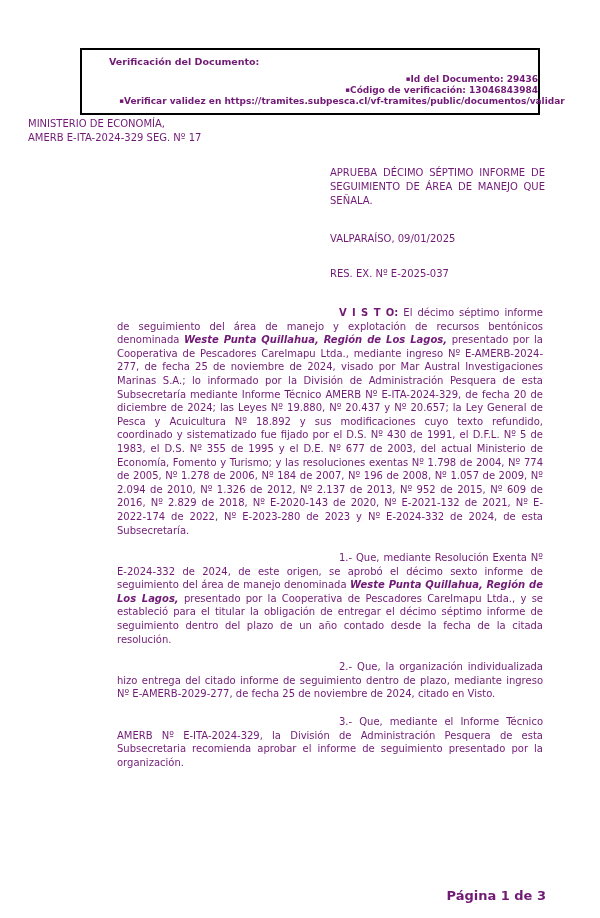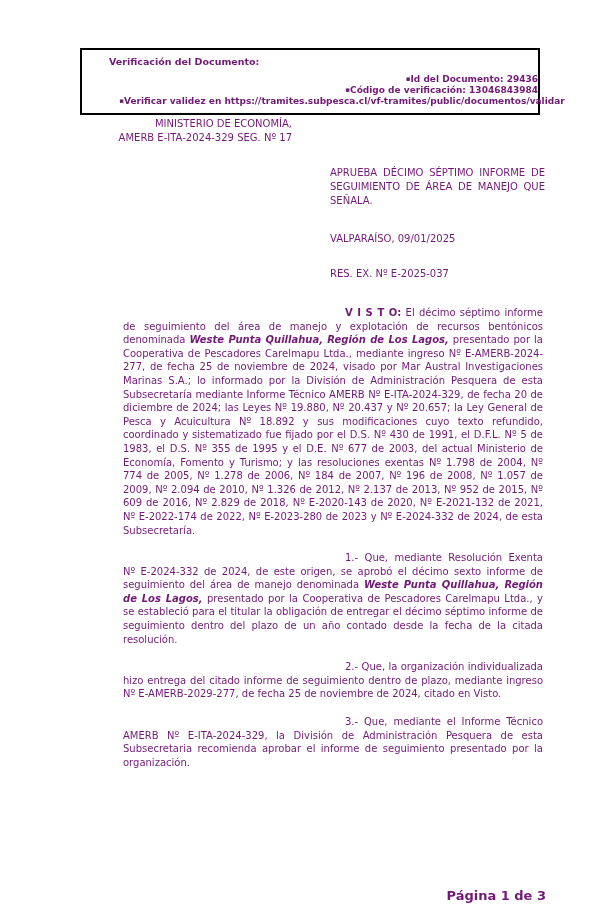--- a/index.html
+++ b/index.html
@@ -12,31 +12,31 @@
     position:absolute; left:80px; top:48px; width:460px; height:67px;
     border:2px solid #000; box-sizing:border-box;
   }
   .vb-title { margin:6px 0 0 27px; font-size:9.5px; font-weight:bold; }
   .vb-list { list-style:none; margin:7px 0 0 31px; padding:0;
     font-size:9px; font-weight:bold; line-height:11px;text-align:right; }
   .vb-list li { white-space:nowrap; }
   .blt { display:inline-block; width:11px; font-size:7px; vertical-align:1px; }
   
   .letterhead { position:absolute; left:28px; top:117px; width:264px;
-    text-align:right; font-size:10px; line-height:13.5px; }
+    text-align:left; font-size:10px; line-height:13.5px; }
   .letterhead .lh-bold { font-weight:bold; text-decoration:underline; white-space:nowrap; }
   
   .subject { position:absolute; left:330px; top:166px; width:215px;
     font-size:10px; line-height:14px; text-align:justify; }
   .place-date { position:absolute; left:330px; top:233px; font-size:10px; }
   .res-num   { position:absolute; left:330px; top:268px; font-size:10px; }
   
   .body-text { position:absolute; left:107px; top:306px; width:436px;
     font-size:10px; line-height:13.6px; text-align:justify; }
-  .par { margin:0 0 14px 16px; text-indent:222px; }
+  .par { margin:0 0 14px 10px; text-indent:222px; }
   .consid { font-weight:bold; margin-bottom:26px; }
   .b  { font-weight:bold; }
   .bi { font-weight:bold; font-style:italic; }
   
   .footer { position:absolute; top:888px; right:54px;
     font-size:13px; font-weight:bold; }
 </style>
 </head>
 <body>
 

